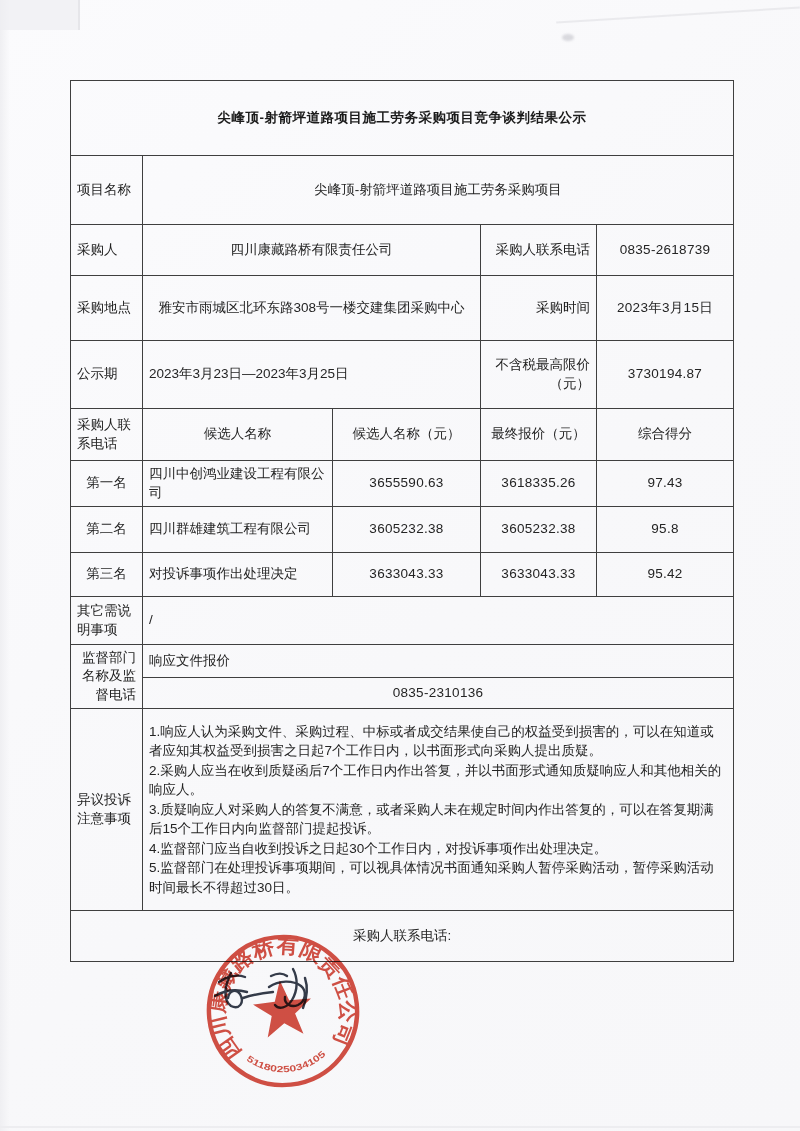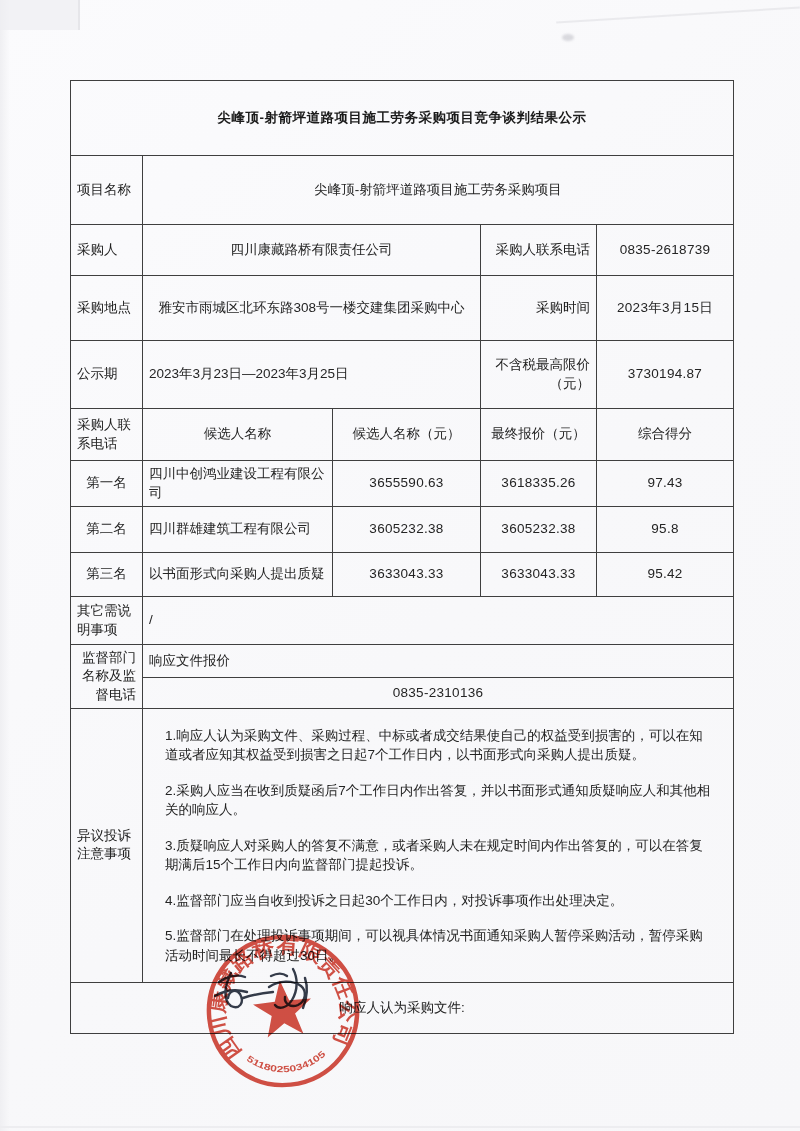--- a/index.html
+++ b/index.html
@@ -56,21 +56,21 @@
   .r-chead td.lbl{text-align:left;}
   .r-cand1 td{height:43px;}
   .r-cand2 td{height:43px;}
   .r-cand3 td{height:41px;}
   .r-other td{height:45px;}
   .r-sup1 td{height:30px;}
   .r-sup2 td{height:28px;}
   .r-obj td{height:199px;}
   .r-sign td{height:48px;}
   .obj-cell{padding:8px 8px 8px 7px;}
-  .obj-cell p{margin:16px;font-size:13.5px;line-height:1.44;text-align:left;}
+  .obj-cell p{margin:0;font-size:13.5px;line-height:1.44;text-align:left;}
   .rank-cell{text-align:center;}
   .name-cell{text-align:left;line-height:1.4;}
 
   
   .seal{
     position:absolute;left:204px;top:931px;width:158px;height:160px;
     transform:rotate(-6deg);
     mix-blend-mode:multiply;
     opacity:.88;
     color:#cf392b;
@@ -154,21 +154,21 @@
     </tr>
     <tr class="r-cand2">
       <td class="rank-cell">第二名</td>
       <td class="name-cell">四川群雄建筑工程有限公司</td>
       <td class="num">3605232.38</td>
       <td class="num">3605232.38</td>
       <td class="num">95.8</td>
     </tr>
     <tr class="r-cand3">
       <td class="rank-cell">第三名</td>
-      <td class="name-cell">以书面形式向采购人提出质疑</td>
+      <td class="name-cell">对投诉事项作出处理决定</td>
       <td class="num">3633043.33</td>
       <td class="num">3633043.33</td>
       <td class="num">95.42</td>
     </tr>
 
     <tr class="r-other">
       <td class="lbl">其它需说明事项</td>
       <td colspan="4" class="val-c">/</td>
     </tr>
 
@@ -185,21 +185,21 @@
       <td colspan="4" class="obj-cell">
         <p>1.响应人认为采购文件、采购过程、中标或者成交结果使自己的权益受到损害的，可以在知道或者应知其权益受到损害之日起7个工作日内，以书面形式向采购人提出质疑。</p>
         <p>2.采购人应当在收到质疑函后7个工作日内作出答复，并以书面形式通知质疑响应人和其他相关的响应人。</p>
         <p>3.质疑响应人对采购人的答复不满意，或者采购人未在规定时间内作出答复的，可以在答复期满后15个工作日内向监督部门提起投诉。</p>
         <p>4.监督部门应当自收到投诉之日起30个工作日内，对投诉事项作出处理决定。</p>
         <p>5.监督部门在处理投诉事项期间，可以视具体情况书面通知采购人暂停采购活动，暂停采购活动时间最长不得超过30日。</p>
       </td>
     </tr>
 
     <tr class="r-sign">
-      <td colspan="5" class="val-l">响应人认为采购文件:</td>
+      <td colspan="5" class="val-l">采购人联系电话:</td>
     </tr>
   </tbody>
     </table>
 
   <div class="seal">
     <svg viewBox="0 0 160 162" xmlns="http://www.w3.org/2000/svg">
       <circle cx="80" cy="81" r="75" fill="none" stroke="currentColor" stroke-width="4.5"></circle>
       <path id="sealArcTop" d="M 34.8,118.9 A 59,59 0 1 1 125.2,118.9" fill="none"></path>
       <text font-size="20" font-weight="bold" fill="currentColor">
         <textPath href="#sealArcTop" textLength="266" lengthAdjust="spacingAndGlyphs">四川康藏路桥有限责任公司</textPath>

